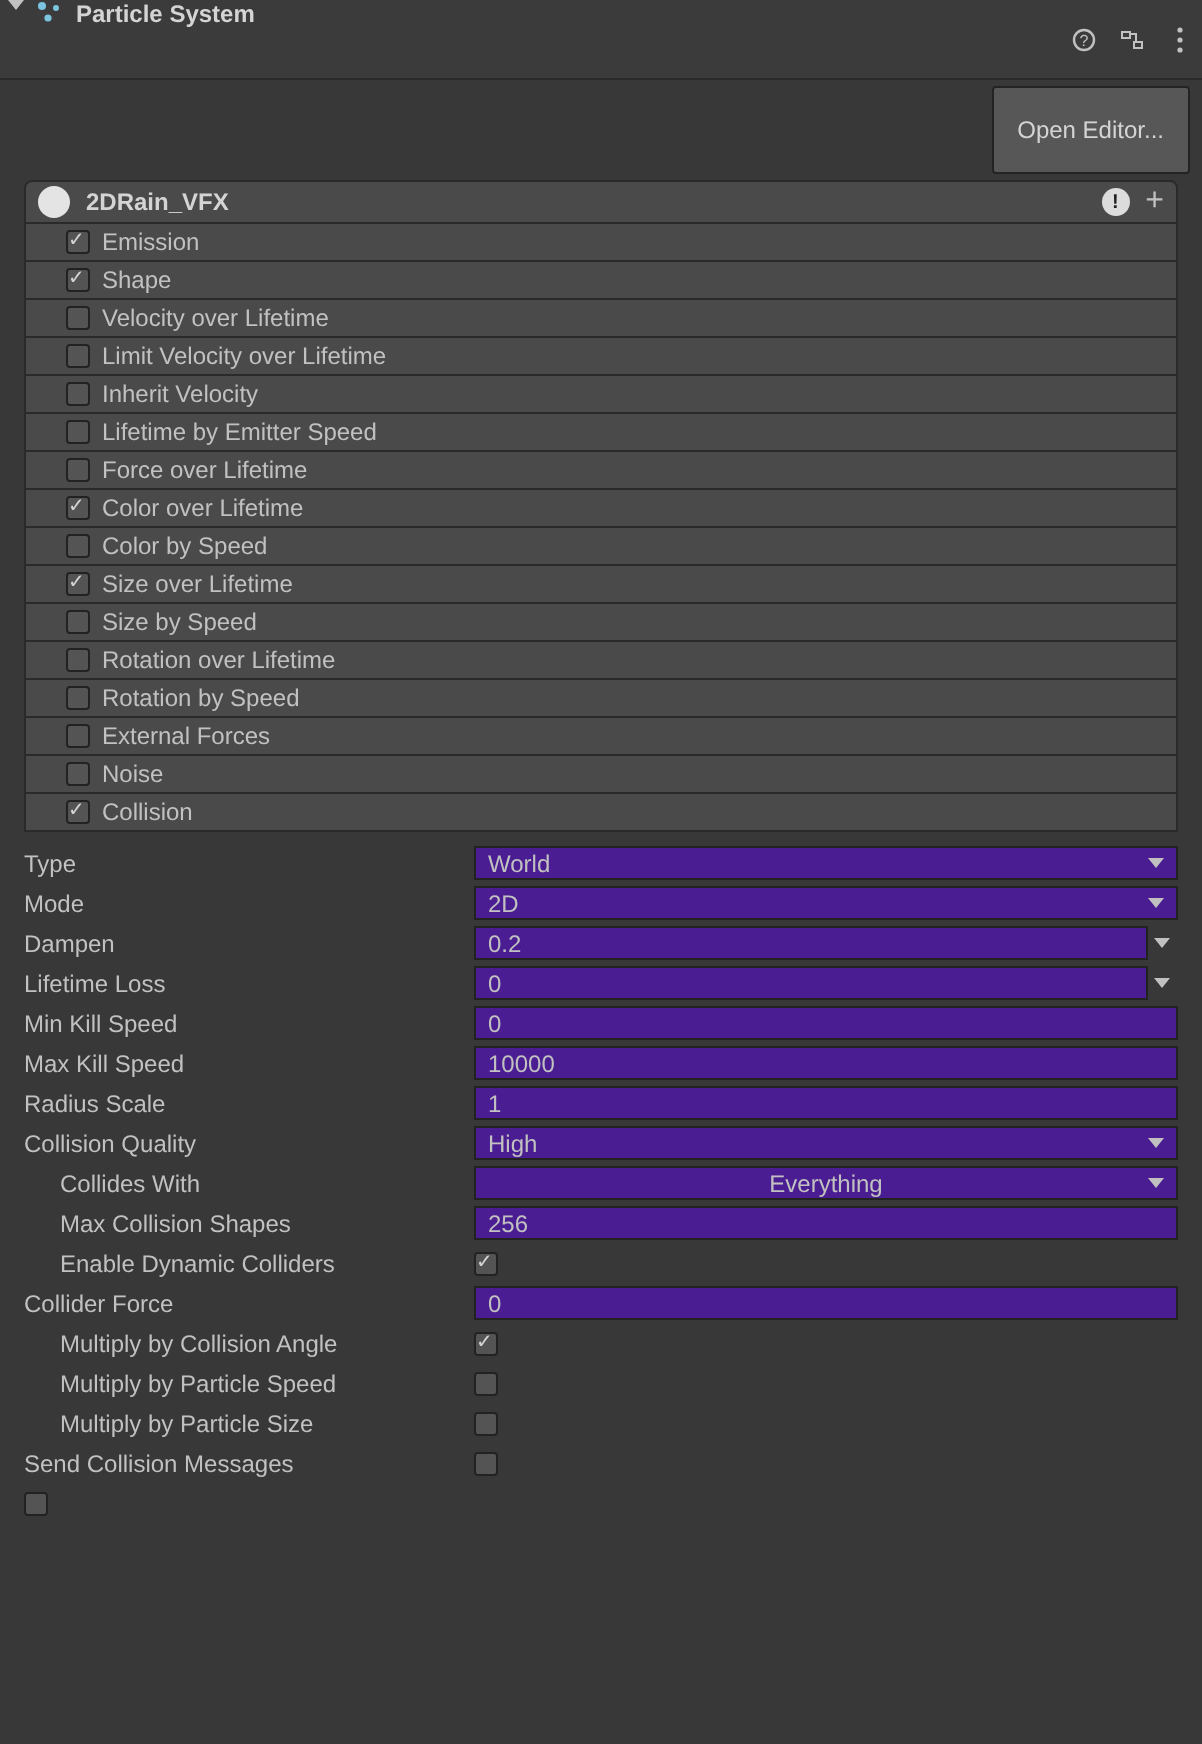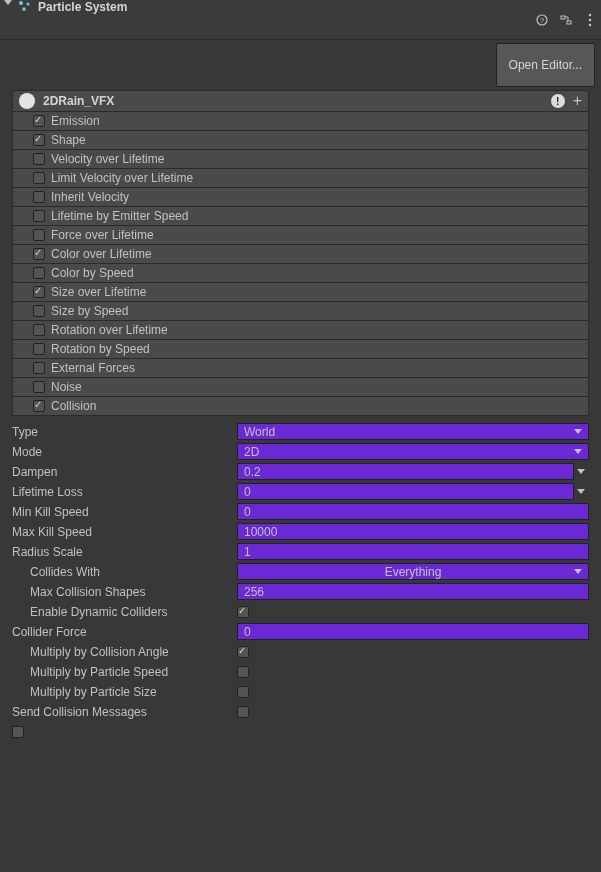--- a/index.html
+++ b/index.html
@@ -31,21 +31,21 @@
   .module input[type=checkbox] { margin-right: 6px; width:12px; height:12px;}
   input[type=checkbox]{ appearance:none; width:12px; height:12px; border:1px solid #222; background:#555; border-radius:2px; cursor:pointer; position:relative;}
   input[type=checkbox]:checked::after{content:"✓"; position:absolute; top:-2px; left:0px; font-size:10px; color:#d8d8d8;}
 
   
   .props { margin: 6px 12px 0 12px; }
   .prop { display: flex; align-items: center; height: 19px; margin-bottom: 1px; gap: 15px;}
   .prop.indent .label { padding-left: 18px; }
   .label { width: 210px; white-space: nowrap; overflow: hidden; }
   .field { flex: 1; display:flex; align-items:center; }
-  .dropdown, .numfield, .numfield-center { background: #6d28d9; border: 1px solid #222; color: #c4c4c4; height: 17px; padding: 0 6px; display: flex; align-items: center; width: 100%; font-size: 12px; }
+  .dropdown, .numfield, .numfield-center { background: #4c1d95; border: 1px solid #222; color: #c4c4c4; height: 17px; padding: 0 6px; display: flex; align-items: center; width: 100%; font-size: 12px; }
   .dropdown { justify-content: space-between; cursor:pointer; }
   .chev { width:0; height:0; border-top:5px solid #c4c4c4; border-left:4px solid transparent; border-right:4px solid transparent;}
   .mini-menu { width:16px; display:flex; justify-content:center; cursor:pointer;}
   .chk-field{ padding-left:0;}
   .chk-field input{margin-left:0;}
   .blurred{filter:blur(0.3px); opacity:0.98;}
   body{position:relative;}
 </style>
 </head>
 <body>
@@ -213,20 +213,29 @@
       <div class="field">
           <div class="numfield">10000</div>
         </div>
     </div>
     <div class="prop">
       <div class="label">Radius Scale</div>
       <div class="field">
           <div class="numfield">1</div>
         </div>
     </div>
+    <div class="prop">
+      <div class="label">Collision Quality</div>
+      <div class="field">
+          <div class="dropdown">
+            <span>High</span>
+            <div class="chev"></div>
+          </div>
+        </div>
+    </div>
     <div class="prop indent">
       <div class="label">Collides With</div>
       <div class="field">
           <div class="dropdown" style="justify-content:center; position:relative;">
             <span>Everything</span>
             <div class="chev" style="position:absolute; right:6px;"></div>
           </div>
         </div>
     </div>
     <div class="prop indent">

